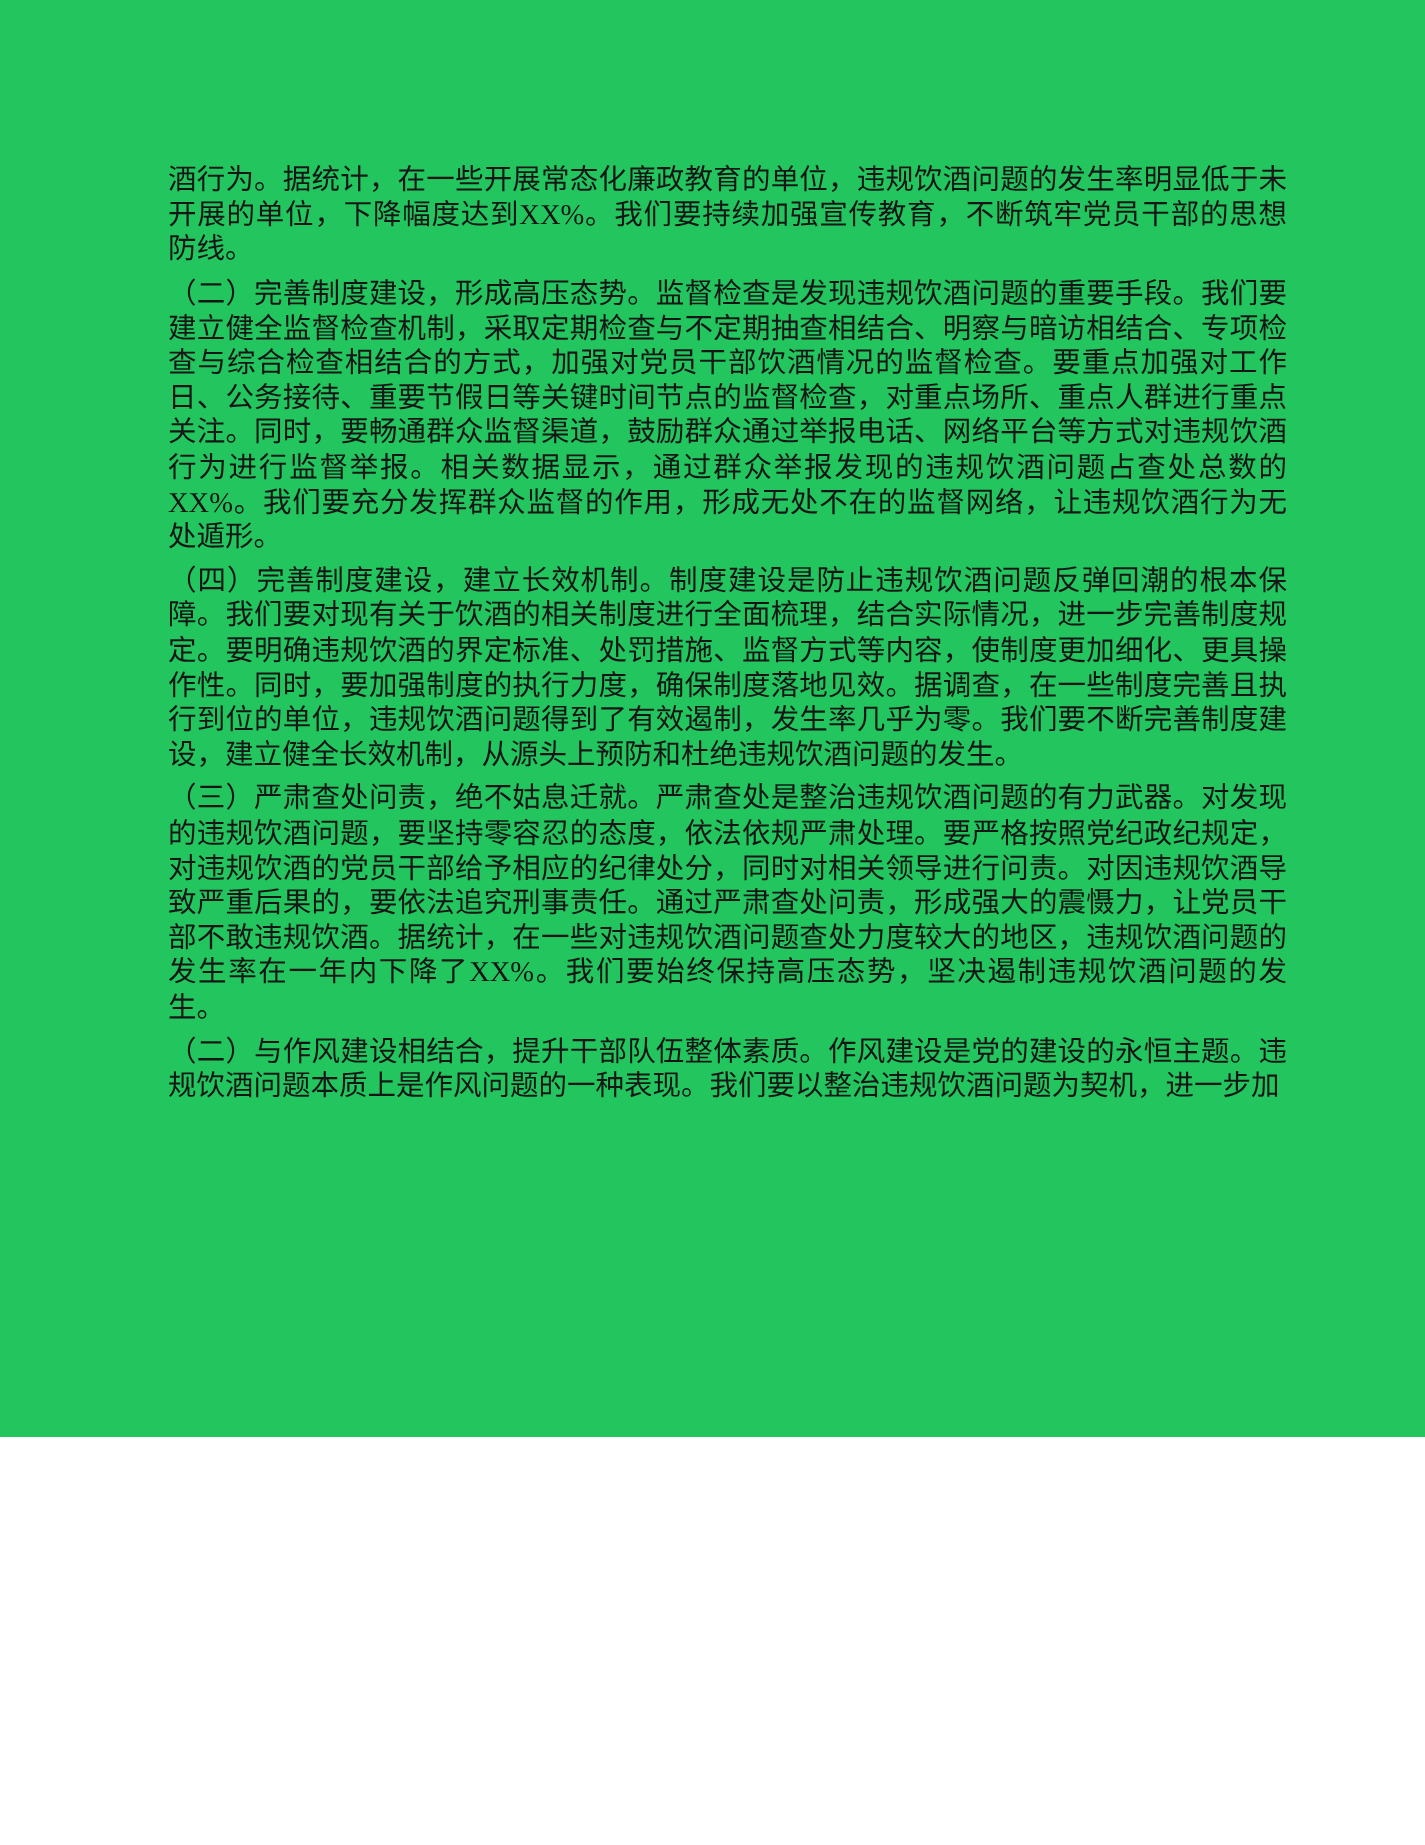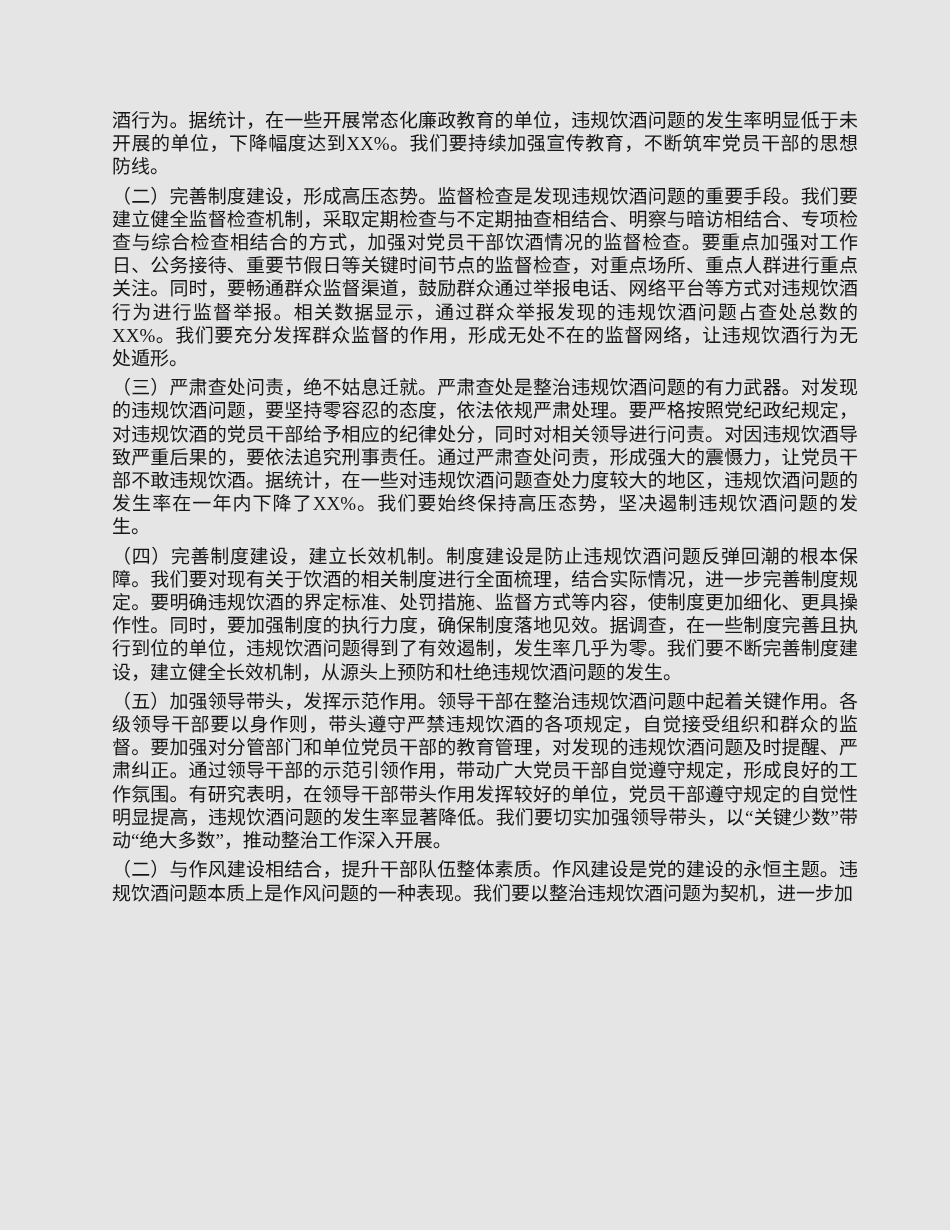--- a/index.html
+++ b/index.html
@@ -8,22 +8,22 @@
   }
   body {
     width: 950px;
     height: 1230px;
     background: #ffffff;
     overflow: hidden;
   }
   .page {
     position: relative;
     width: 950px;
-    height: 1230px;
-    background: #e5e5e5;
+    height: 958px;
+    background: #22c55e;
   }
   .content {
     position: absolute;
     left: 112px;
     top: 109px;
     width: 746px;
     font-family: "Liberation Serif", "DejaVu Serif", serif;
     font-size: 19px;
     line-height: 23.2px;
     color: #161616;
@@ -46,18 +46,17 @@
     margin-top: 0;
   }
 </style>
 </head>
 <body style="background: rgb(255, 255, 255);">
 
 <div class="page">
   <div class="content" id="document-content" style="color: rgb(22, 22, 22);">
       <p class="body">酒行为。据统计，在一些开展常态化廉政教育的单位，违规饮酒问题的发生率明显低于未开展的单位，下降幅度达到XX%。我们要持续加强宣传教育，不断筑牢党员干部的思想防线。</p>
       <p class="body">（二）完善制度建设，形成高压态势。监督检查是发现违规饮酒问题的重要手段。我们要建立健全监督检查机制，采取定期检查与不定期抽查相结合、明察与暗访相结合、专项检查与综合检查相结合的方式，加强对党员干部饮酒情况的监督检查。要重点加强对工作日、公务接待、重要节假日等关键时间节点的监督检查，对重点场所、重点人群进行重点关注。同时，要畅通群众监督渠道，鼓励群众通过举报电话、网络平台等方式对违规饮酒行为进行监督举报。相关数据显示，通过群众举报发现的违规饮酒问题占查处总数的XX%。我们要充分发挥群众监督的作用，形成无处不在的监督网络，让违规饮酒行为无处遁形。</p>
+      <p class="body">（四）完善制度建设，建立长效机制。制度建设是防止违规饮酒问题反弹回潮的根本保障。我们要对现有关于饮酒的相关制度进行全面梳理，结合实际情况，进一步完善制度规定。要明确违规饮酒的界定标准、处罚措施、监督方式等内容，使制度更加细化、更具操作性。同时，要加强制度的执行力度，确保制度落地见效。据调查，在一些制度完善且执行到位的单位，违规饮酒问题得到了有效遏制，发生率几乎为零。我们要不断完善制度建设，建立健全长效机制，从源头上预防和杜绝违规饮酒问题的发生。</p>
       <p class="body">（三）严肃查处问责，绝不姑息迁就。严肃查处是整治违规饮酒问题的有力武器。对发现的违规饮酒问题，要坚持零容忍的态度，依法依规严肃处理。要严格按照党纪政纪规定，对违规饮酒的党员干部给予相应的纪律处分，同时对相关领导进行问责。对因违规饮酒导致严重后果的，要依法追究刑事责任。通过严肃查处问责，形成强大的震慑力，让党员干部不敢违规饮酒。据统计，在一些对违规饮酒问题查处力度较大的地区，违规饮酒问题的发生率在一年内下降了XX%。我们要始终保持高压态势，坚决遏制违规饮酒问题的发生。</p>
-      <p class="body">（四）完善制度建设，建立长效机制。制度建设是防止违规饮酒问题反弹回潮的根本保障。我们要对现有关于饮酒的相关制度进行全面梳理，结合实际情况，进一步完善制度规定。要明确违规饮酒的界定标准、处罚措施、监督方式等内容，使制度更加细化、更具操作性。同时，要加强制度的执行力度，确保制度落地见效。据调查，在一些制度完善且执行到位的单位，违规饮酒问题得到了有效遏制，发生率几乎为零。我们要不断完善制度建设，建立健全长效机制，从源头上预防和杜绝违规饮酒问题的发生。</p>
-      <p class="body">（五）加强领导带头，发挥示范作用。领导干部在整治违规饮酒问题中起着关键作用。各级领导干部要以身作则，带头遵守严禁违规饮酒的各项规定，自觉接受组织和群众的监督。要加强对分管部门和单位党员干部的教育管理，对发现的违规饮酒问题及时提醒、严肃纠正。通过领导干部的示范引领作用，带动广大党员干部自觉遵守规定，形成良好的工作氛围。有研究表明，在领导干部带头作用发挥较好的单位，党员干部遵守规定的自觉性明显提高，违规饮酒问题的发生率显著降低。我们要切实加强领导带头，以“关键少数”带动“绝大多数”，推动整治工作深入开展。</p>
       <p class="body">（二）与作风建设相结合，提升干部队伍整体素质。作风建设是党的建设的永恒主题。违规饮酒问题本质上是作风问题的一种表现。我们要以整治违规饮酒问题为契机，进一步加</p>
     </div>
 </div>
 
 </body></html>

